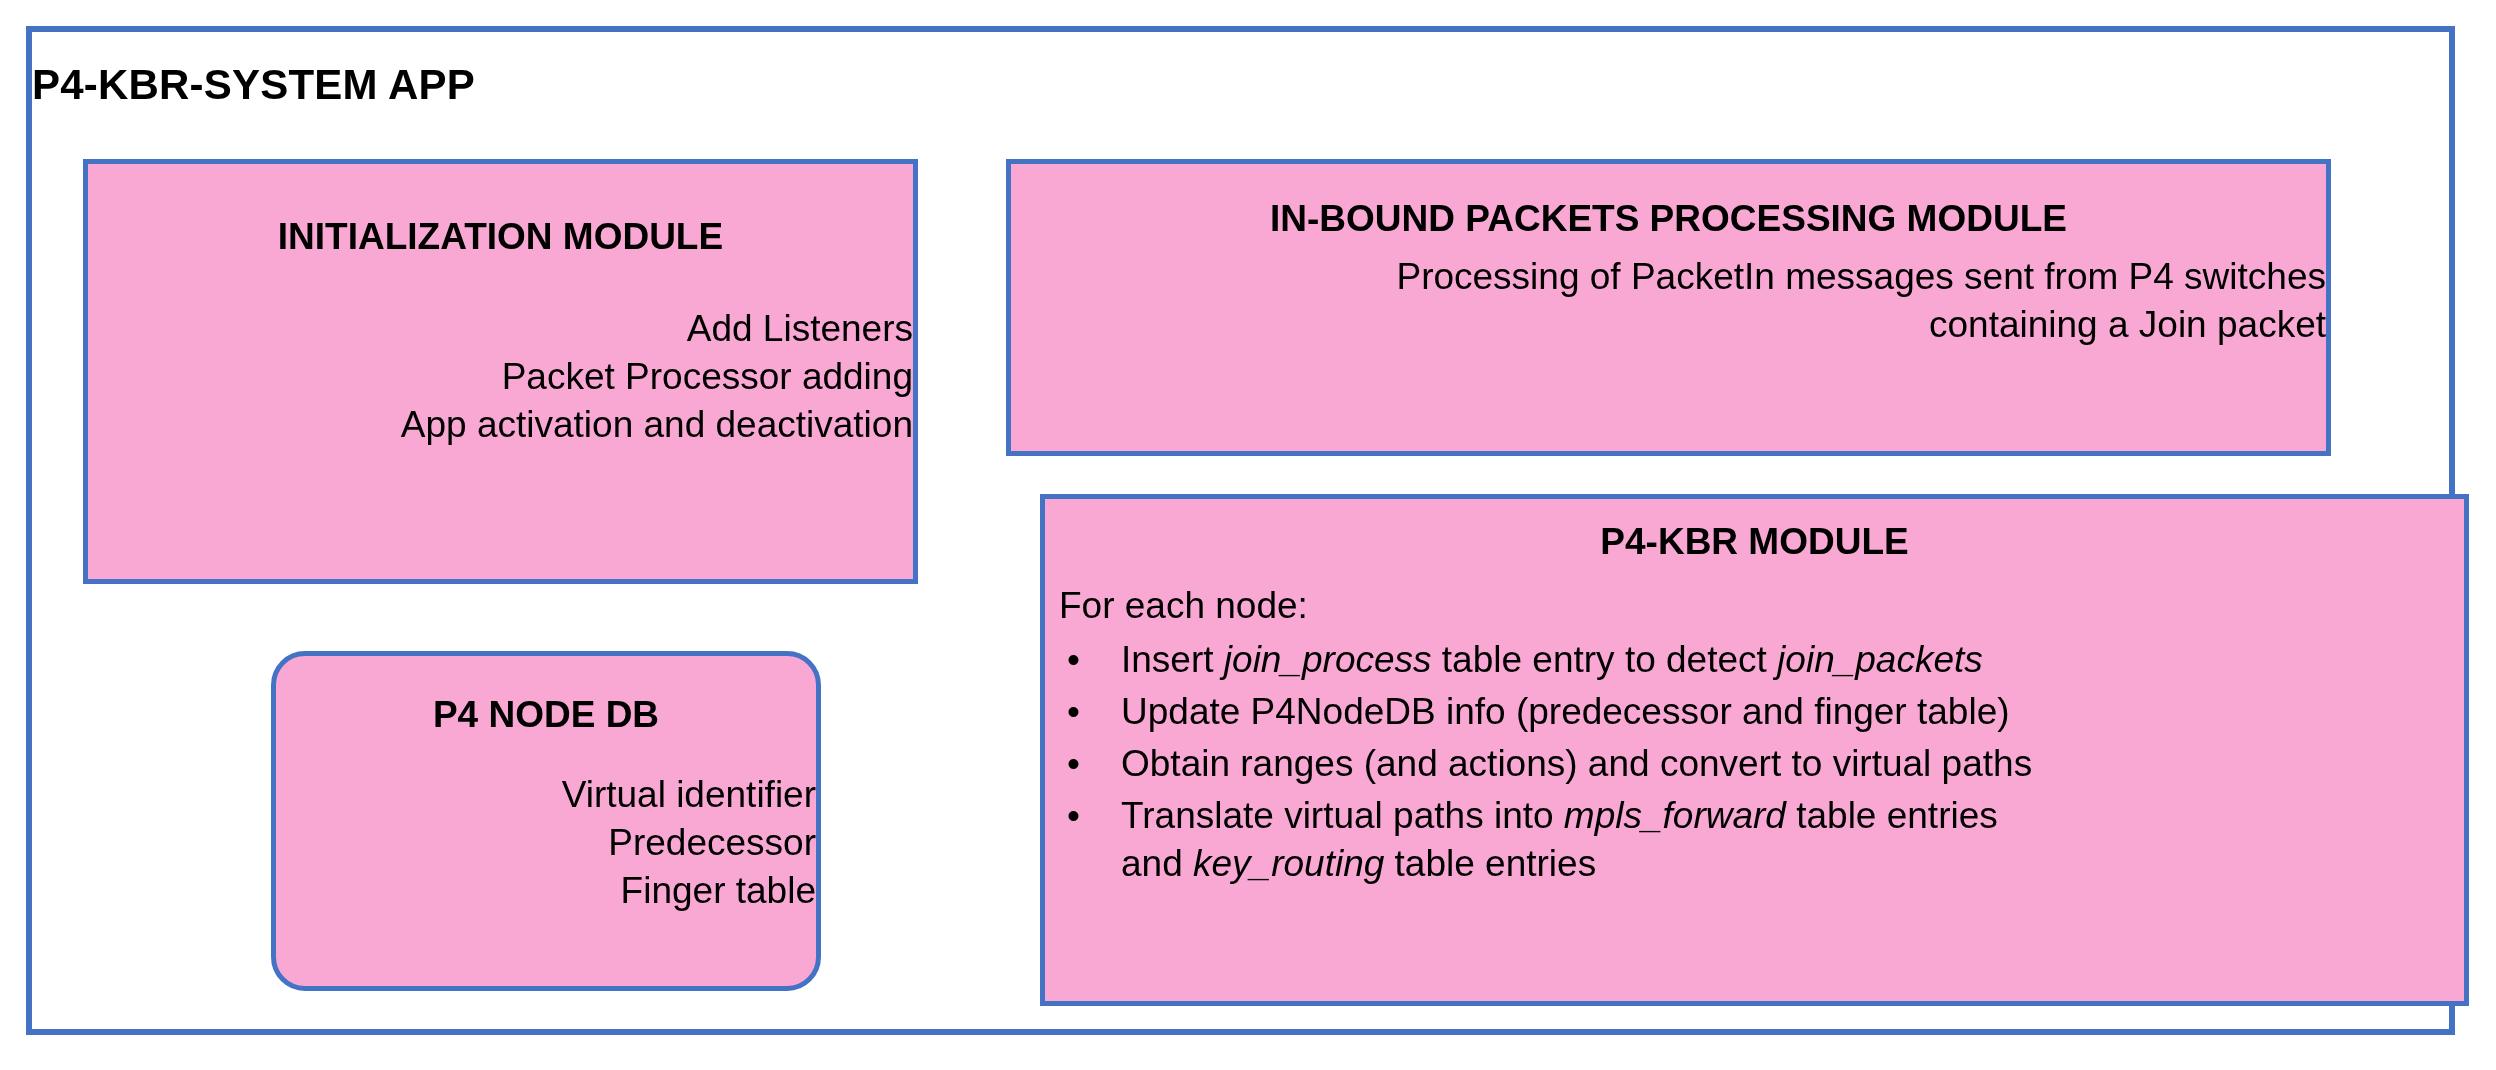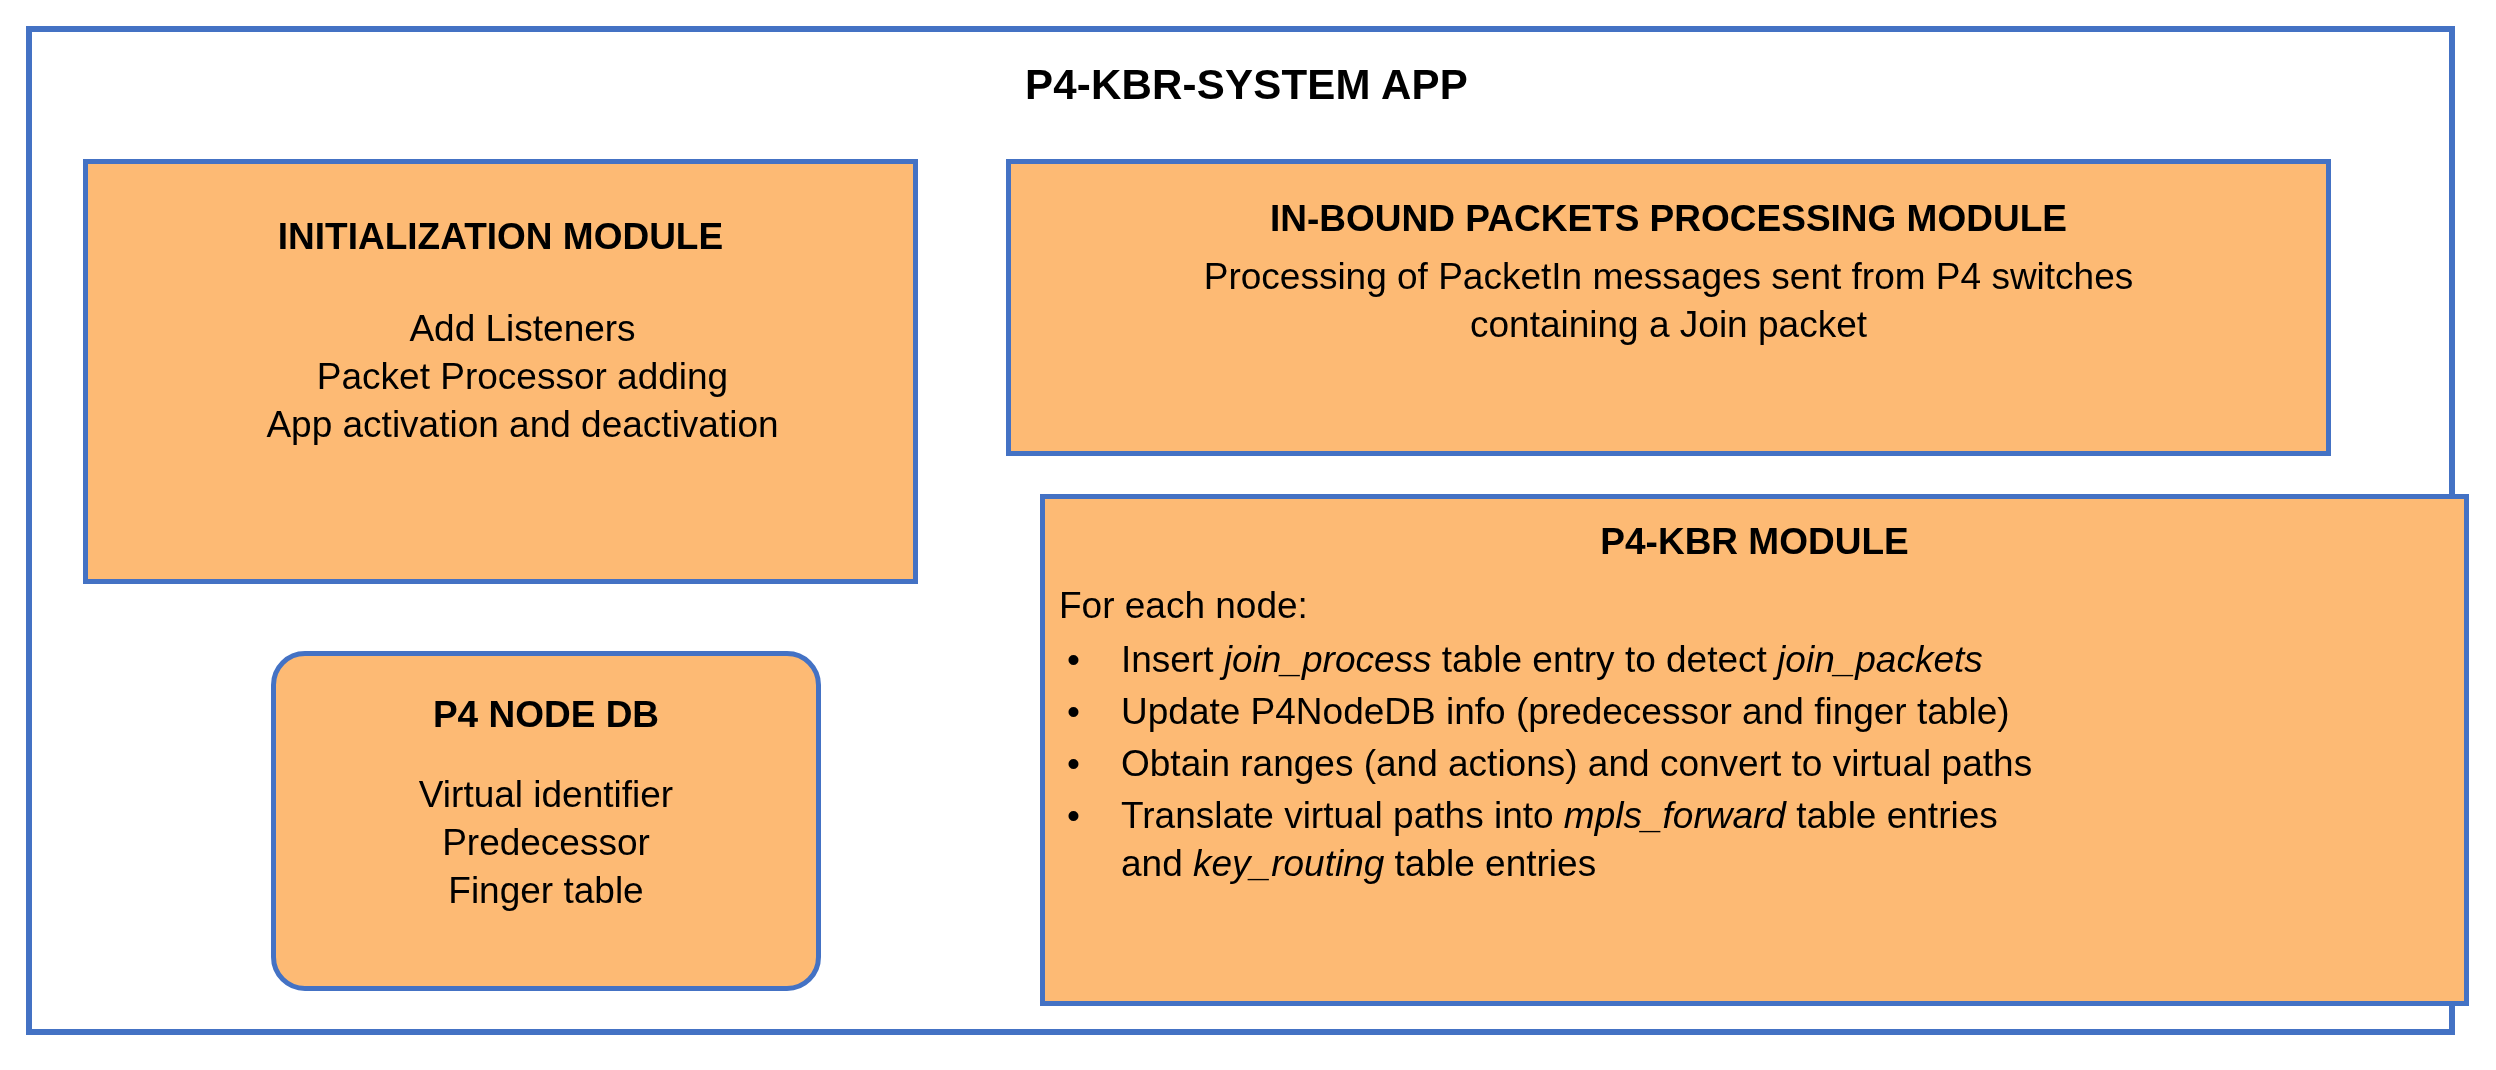--- a/index.html
+++ b/index.html
@@ -33,52 +33,51 @@
     box-sizing: border-box;
     background: #ffffff;
   }
 
   
   .app-title {
     position: absolute;
     left: 0;
     top: 30px;
     width: 2429px;
-    text-align: center;
     font-size: 42px;
     font-weight: bold;
     letter-spacing: 0.2px;
     line-height: 1.1;
     color: #000000;
   }
 
   
   .box {
     position: absolute;
     border: 5px solid #4472c4;
     box-sizing: border-box;
-    background: #fdba74;
+    background: #f9a8d4;
   }
 
   .box-rounded {
     border-radius: 34px;
   }
 
   .module-title {
     font-size: 37px;
     font-weight: bold;
     text-align: center;
     line-height: 1.15;
     color: #000000;
   }
 
   .module-body {
     font-size: 37px;
     font-weight: normal;
-    text-align: center;
+    text-align: right;
     line-height: 1.30;
     color: #000000;
   }
 
   .module-body .line {
     display: block;
     white-space: nowrap;
   }
 
   

